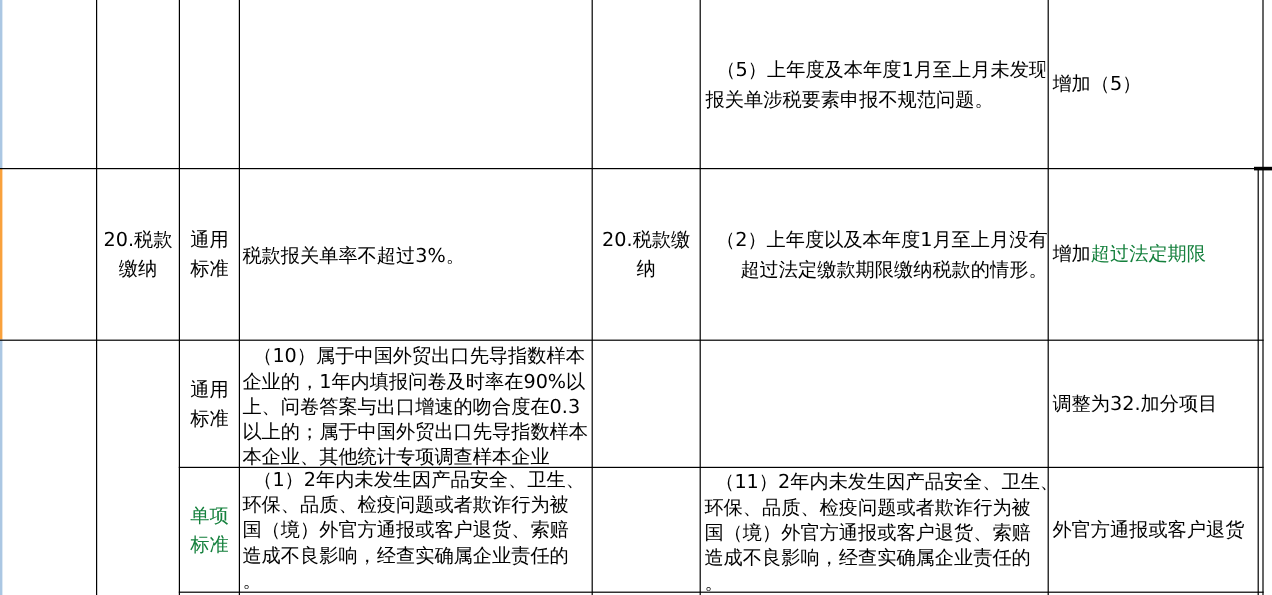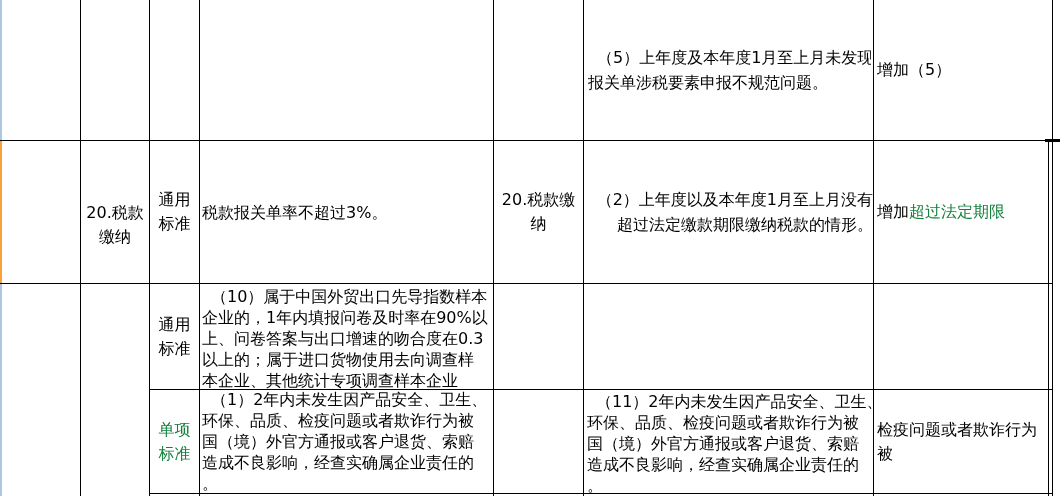--- a/index.html
+++ b/index.html
@@ -54,21 +54,21 @@
   <div class="empty-cell" style="left:494px; top:0; width:89px; height:140px;"></div>
 
   <div class="cell body vcenter" style="left:585px; top:0; width:286px; height:140px; padding-left:3px;">
     <div class="ln indent">（5）上年度及本年度1月至上月未发现</div>
     <div class="ln">报关单涉税要素申报不规范问题。</div>
   </div>
   <div class="cell vcenter" style="left:877px; top:0; width:174px; height:140px; line-height:24px;justify-content:center;">
     <div class="ln">增加（5）</div>
   </div>
 
-  <div class="cell center" style="left:81px; top:154px; width:68px; height:142px;">
+  <div class="cell center" style="left:81px; top:141px; width:68px; height:142px;">
     <div class="ln">20.税款</div>
     <div class="ln">缴纳</div>
   </div>
   <div class="cell center" style="left:150px; top:141px; width:49px; height:142px;">
     <div class="ln">通用</div>
     <div class="ln">标准</div>
   </div>
   <div class="cell body vcenter" style="left:200px; top:141px; width:293px; height:142px; padding-left:2px;">
     <div class="ln">税款报关单率不超过3%。</div>
   </div>
@@ -88,25 +88,28 @@
   <div class="empty-cell" style="left:81px; top:284px; width:68px; height:209px;"></div>
 
   <div class="cell center" style="left:150px; top:284px; width:49px; height:105px;">
     <div class="ln">通用</div>
     <div class="ln">标准</div>
   </div>
   <div class="cell tight" style="left:200px; top:284px; width:293px; height:105px; padding-left:2px;">
     <div class="ln indent">（10）属于中国外贸出口先导指数样本</div>
     <div class="ln">企业的，1年内填报问卷及时率在90%以</div>
     <div class="ln">上、问卷答案与出口增速的吻合度在0.3</div>
-    <div class="ln">以上的；属于进口货物使用去向调查样</div>
+    <div class="ln">以上的；属于中国外贸出口先导指数样本</div>
     <div class="ln">本企业、其他统计专项调查样本企业</div>
   </div>
   <div class="empty-cell" style="left:494px; top:284px; width:89px; height:105px;"></div>
   <div class="empty-cell" style="left:584px; top:284px; width:289px; height:105px;"></div>
+  <div class="cell vcenter" style="left:877px; top:284px; width:174px; height:105px; line-height:24px;">
+    <div class="ln">调整为32.加分项目</div>
+  </div>
 
   <div class="cell center red" style="left:150px; top:390px; width:49px; height:103px;">
     <div class="ln">单项</div>
     <div class="ln">标准</div>
   </div>
   <div class="cell tight" style="left:200px; top:388px; width:293px; height:103px; padding-left:2px; padding-top:1px;">
     <div class="ln indent">（1）2年内未发生因产品安全、卫生、</div>
     <div class="ln">环保、品质、检疫问题或者欺诈行为被</div>
     <div class="ln">国（境）外官方通报或客户退货、索赔</div>
     <div class="ln">造成不良影响，经查实确属企业责任的</div>
@@ -114,16 +117,16 @@
   </div>
   <div class="empty-cell" style="left:494px; top:390px; width:89px; height:103px;"></div>
   <div class="cell tight" style="left:584px; top:390px; width:289px; height:103px; padding-left:3px; padding-top:1px;">
     <div class="ln indent">（11）2年内未发生因产品安全、卫生、</div>
     <div class="ln">环保、品质、检疫问题或者欺诈行为被</div>
     <div class="ln">国（境）外官方通报或客户退货、索赔</div>
     <div class="ln">造成不良影响，经查实确属企业责任的</div>
     <div class="ln">。</div>
   </div>
   <div class="cell vcenter" style="left:877px; top:390px; width:172px; height:103px; line-height:24px;">
-    <div>检疫问题或者欺诈行为被</div>
+    <div>外官方通报或客户退货</div>
   </div>
 
 </div>
 
 </body></html>

